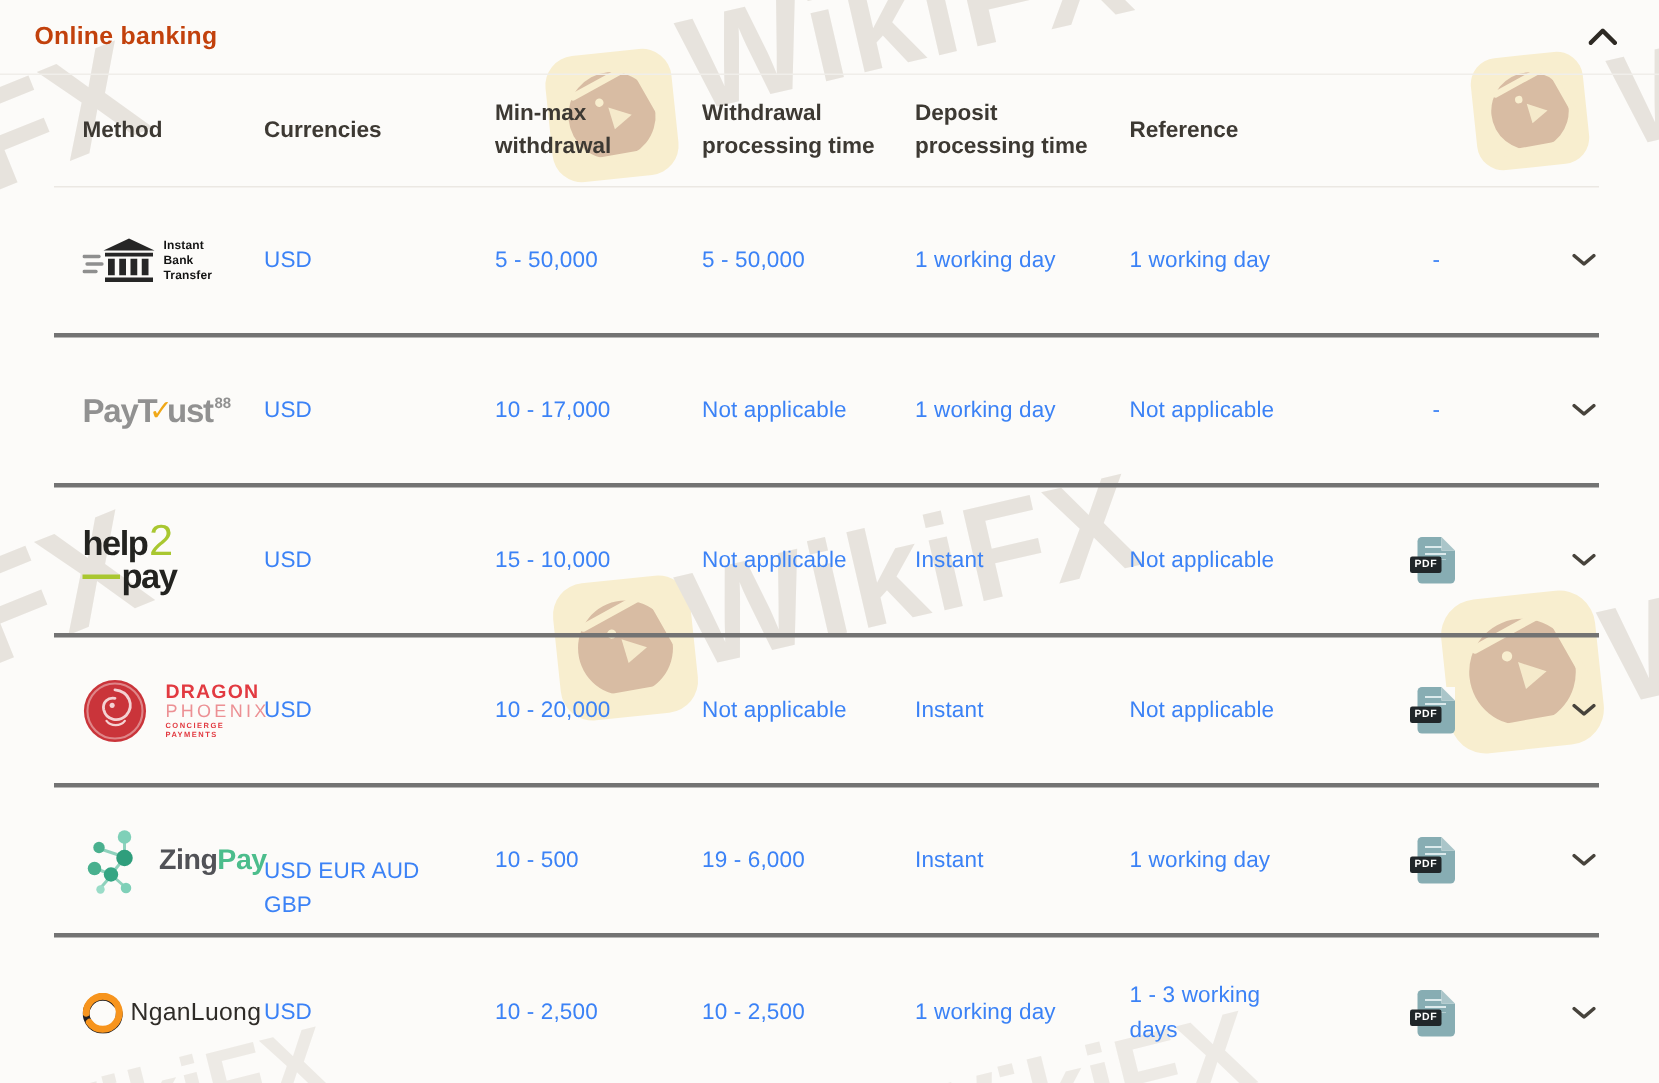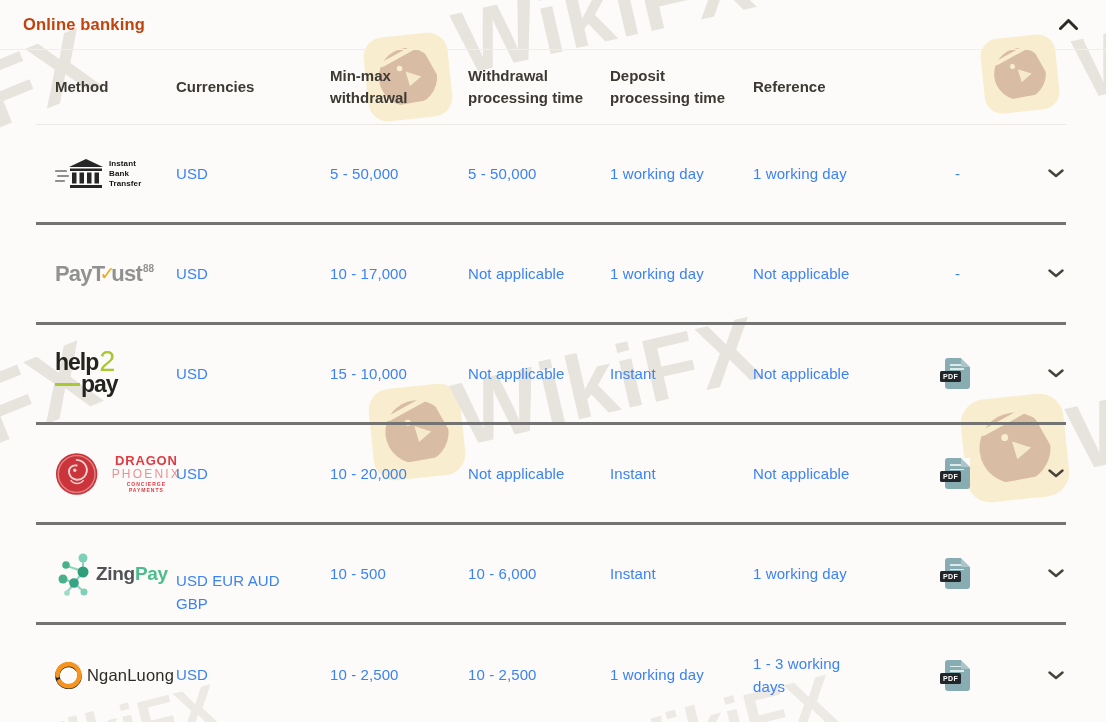--- a/index.html
+++ b/index.html
@@ -60,27 +60,27 @@
   .ptsup { font-size:10px; position:relative; top:-9px; margin-left:1px; }
 
   .logo-h2p { line-height:1; }
   .h2p-top { display:flex; align-items:flex-start; }
   .h2p-help { font-size:23px; font-weight:700; color:#232320; letter-spacing:-1px; }
   .h2p-2 { font-size:29px; color:#a9c730; margin-left:1px; position:relative; top:-4px; }
   .h2p-bottom { display:flex; align-items:center; margin-top:-7px; }
   .h2p-dash { width:25px; height:3px; background:#a9c730; margin-right:1px; }
   .h2p-pay { font-size:23px; font-weight:700; color:#232320; letter-spacing:-1px; }
 
-  .logo-dragon { display:flex; align-items:center; gap:12px;text-align:center; }
+  .logo-dragon { display:flex; align-items:center; gap:12px; }
   .dragon-text div { line-height:1.05; }
   .dragon-l1 { font-size:13px; font-weight:800; color:#e23a41; letter-spacing:.8px; }
   .dragon-l2 { font-size:12px; font-weight:400; color:#ec9094; letter-spacing:2.2px; }
   .dragon-l3 { font-size:5px; font-weight:700; color:#e23a41; letter-spacing:1px; margin-top:2px; }
 
-  .logo-zingpay { display:flex; align-items:center; gap:3px; }
+  .logo-zingpay { display:flex; align-items:center; gap:13px; }
   .zp-zing { font-size:19px; font-weight:800; color:#515257; letter-spacing:-.3px; }
   .zp-pay  { font-size:19px; font-weight:700; color:#4cbd8c; letter-spacing:-.3px; }
 
   .logo-nganluong { display:flex; align-items:center; gap:5px; }
   .nl-text { font-size:16.5px; font-weight:400; color:#2f2c28; letter-spacing:.2px; }
 
   
   .pdficon { position:relative; width:25px; height:31px; background:#87adb3; border-radius:3px; cursor:pointer; }
   .pdficon::after { content:""; position:absolute; top:0; right:0; width:0; height:0;
                     border-top:9px solid #fcfbf9; border-left:9px solid #aac5c9; }
@@ -394,21 +394,21 @@
             <div><span class="zp-zing">Zing</span><span class="zp-pay">Pay</span></div>
           </div>
         </div>
         <div class="c">
             <span class="cell mw104">USD EUR AUD GBP</span>
           </div>
         <div class="c">
             <span class="cell">10 - 500</span>
           </div>
         <div class="c">
-            <span class="cell">10 - 6,000</span>
+            <span class="cell">19 - 6,000</span>
           </div>
         <div class="c">
             <span class="cell">Instant</span>
           </div>
         <div class="c">
             <span class="cell mw112">1 working day</span>
           </div>
         <div class="c c-ref">
             <span class="pdficon">
               <span class="pdfbadge">PDF</span>

